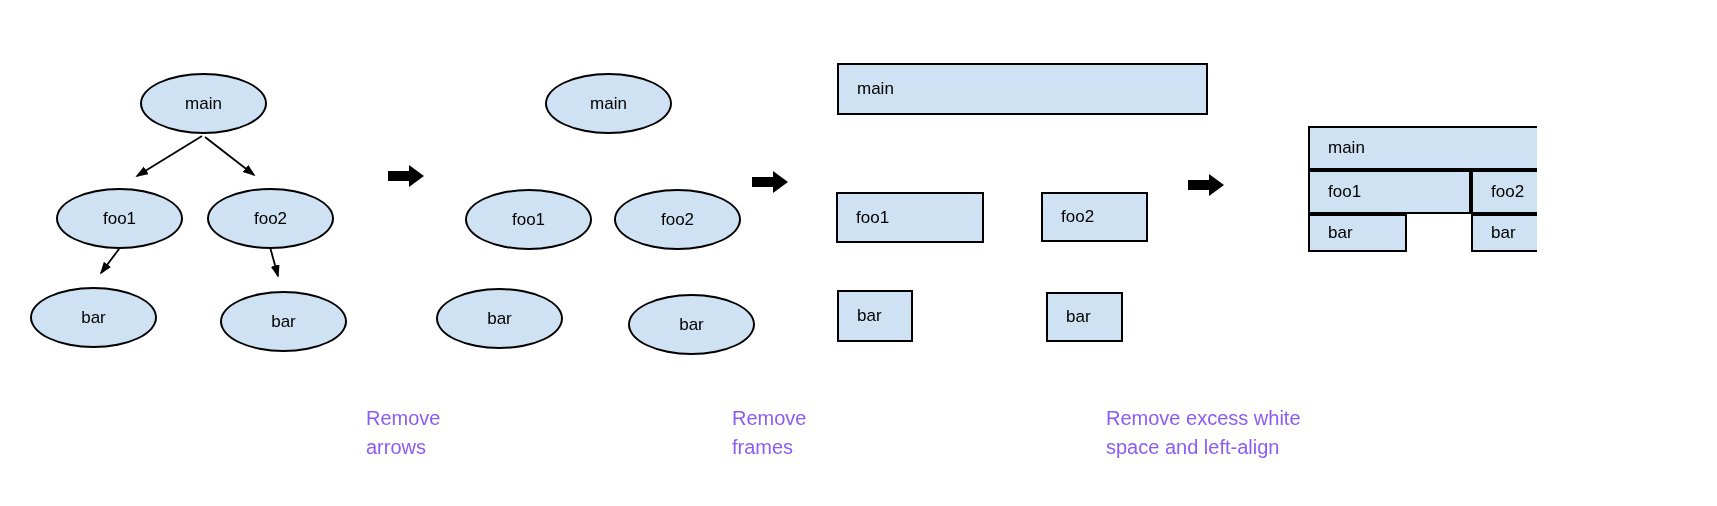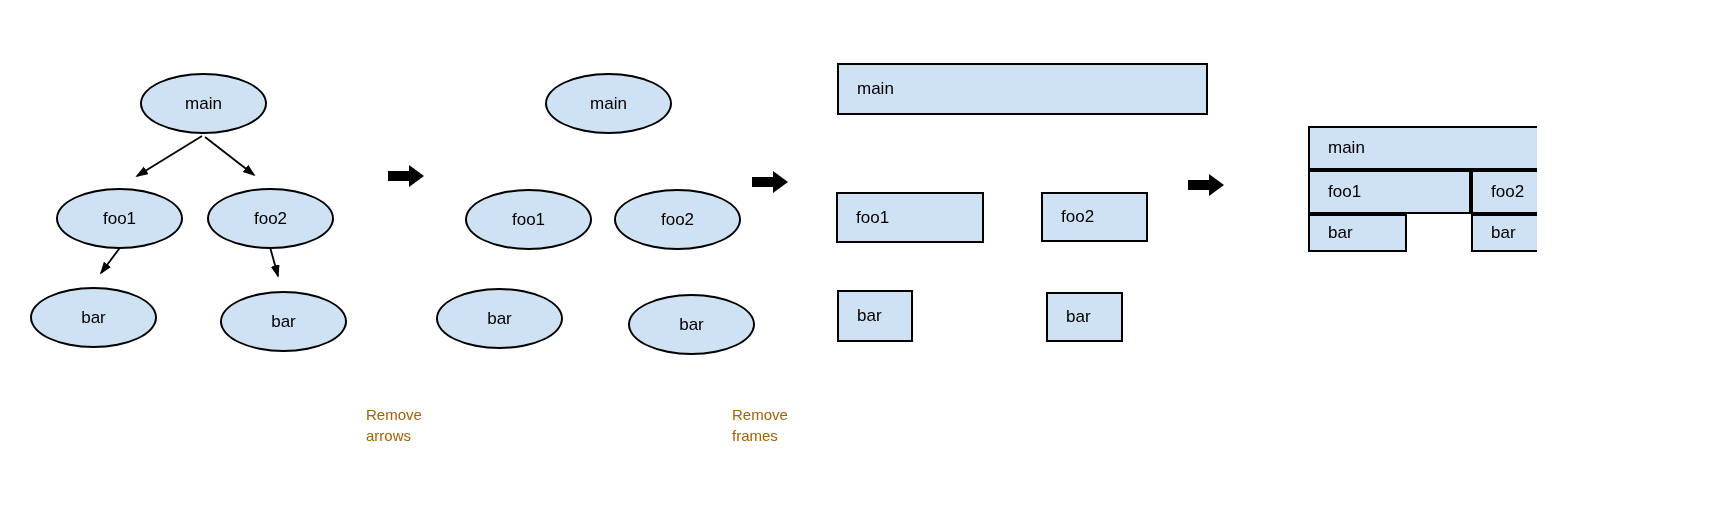--- a/index.html
+++ b/index.html
@@ -37,23 +37,23 @@
     background: #cfe2f3;
     border: 2px solid #000000;
     display: flex;
     align-items: center;
     padding-left: 18px;
     font-size: 17px;
     color: #000000;
   }
   .caption {
     position: absolute;
-    font-size: 15px;
-    line-height: 21px;
-    color: #a16207;
+    font-size: 20px;
+    line-height: 29px;
+    color: #8b5cf6;
     white-space: pre-line;
   }
 </style>
 </head>
 <body>
 
 <div class="canvas">
 
   <svg class="arrows-layer" width="1717" height="506" viewBox="0 0 1717 506">
     <defs>
@@ -146,14 +146,16 @@
     <div class="frame" style="left:1471px;top:214px;width:101px;height:38px">
         <span>bar</span>
       </div>
   </div>
 
   
   <div class="caption" style="left:366px;top:404px">Remove
 arrows</div>
   <div class="caption" style="left:732px;top:404px">Remove
 frames</div>
+  <div class="caption" style="left:1106px;top:404px">Remove excess white
+space and left-align</div>
 
 </div>
 
 </body></html>

